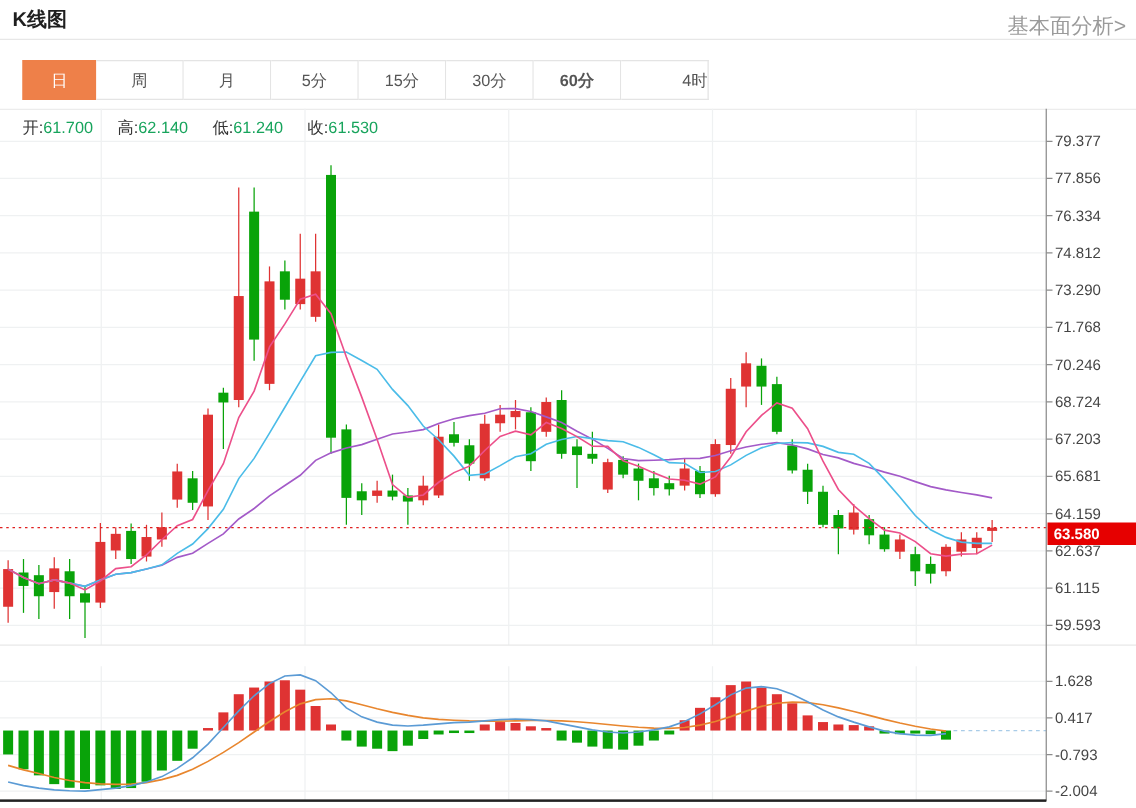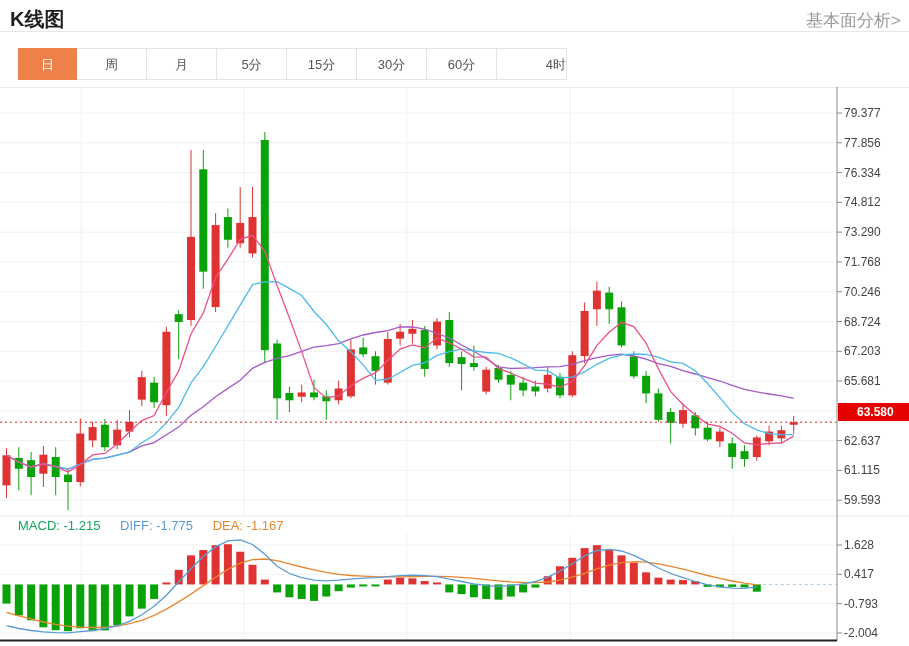--- a/index.html
+++ b/index.html
@@ -1,57 +1,57 @@
 <!DOCTYPE html>
 <html style="--tab-accent: #EE8049; --text-green: #17A45C; --ma5: #EC4F8A; --ma10: #4BBCE8; --ma20: #A35AC8; --diff: #5B9BD5; --dea: #E8862E; --badge: #E60000;"><head>
 <meta charset="utf-8">
 <style>
   html,body{margin:0;padding:0;background:#fff;}
   .page{position:relative;width:909px;height:646px;background:#fff;overflow:hidden;
         font-family:"Liberation Sans","DejaVu Sans",sans-serif;}
-  .page-title{position:absolute;left:10px;top:6px;font-size:20px;font-weight:bold;color:#1f1f1f;}
+  .page-title{position:absolute;left:10px;top:6px;font-size:16px;font-weight:bold;color:#1f1f1f;}
   .fund-link{position:absolute;right:8px;top:9px;font-size:17px;color:#9a9a9a;text-decoration:none;cursor:pointer;}
   .title-divider{position:absolute;left:0;top:31px;width:909px;height:1px;background:#e7e7e7;}
   .tabbar{position:absolute;left:18px;top:48px;display:flex;}
   .tab{height:32px;line-height:32px;text-align:center;font-size:13px;color:#555;background:#fff;
        border:1px solid #e4e4e4;border-left:none;box-sizing:border-box;cursor:pointer;}
   .tab:first-child{border-left:1px solid #e4e4e4;}
   .tab.active{background:var(--tab-accent,#EE8049);border-color:var(--tab-accent,#EE8049);color:#fff;}
   .tab-underline{position:absolute;left:0;top:87px;width:909px;height:1px;background:#ececec;}
   .info-row{position:absolute;left:18px;font-size:13px;white-space:nowrap;z-index:3;}
   .info-row .pair{margin-right:16px;}
   .lbl{color:#333;}
   .val-green{color:var(--text-green,#17A45C);}
   .ma5{color:var(--ma5,#EC4F8A);}
   .ma10{color:var(--ma10,#4BBCE8);}
   .ma20{color:var(--ma20,#A35AC8);}
   .diff{color:var(--diff,#5B9BD5);}
   .dea{color:var(--dea,#E8862E);}
   .macd-green{color:var(--text-green,#17A45C);}
   .chart-canvas{position:absolute;left:0;top:0;z-index:1;}
-  .price-badge{position:absolute;left:838px;top:403px;width:71px;height:18px;box-sizing:border-box;
+  .price-badge{position:absolute;left:838px;top:418px;width:71px;height:18px;box-sizing:border-box;
                background:var(--badge,#E60000);color:#fff;font-size:12px;font-weight:bold;
-               line-height:18px;padding-left:19px;z-index:4;}
+               line-height:18px;padding-left:5px;z-index:4;}
 </style>
 </head>
 <body>
 
 <div class="page">
   <div class="page-title">K线图</div>
   <a class="fund-link">基本面分析&gt;</a>
   <div class="title-divider"></div>
 
   <div class="tabbar" id="tabbar">
       <div class="tab active" style="width: 59px;">日</div>
       <div class="tab" style="width: 70px;">周</div>
       <div class="tab" style="width: 70px;">月</div>
       <div class="tab" style="width: 70px;">5分</div>
       <div class="tab" style="width: 70px;">15分</div>
       <div class="tab" style="width: 70px;">30分</div>
-      <div class="tab" style="width: 70px;">60分</div>
+      <div class="tab" style="width: 70px; font-weight: bold;">60分</div>
       <div class="tab" style="width: 70px; text-align: right;">4时</div>
     </div>
   <div class="tab-underline"></div>
 
   <svg id="chart-svg" class="chart-canvas" width="909" height="646">
       <line x1="0" y1="113" x2="837" y2="113" stroke="#EFF1F2" stroke-width="1"></line>
       <line x1="0" y1="142.76923076923077" x2="837" y2="142.76923076923077" stroke="#EFF1F2" stroke-width="1"></line>
       <line x1="0" y1="172.55803368229385" x2="837" y2="172.55803368229385" stroke="#EFF1F2" stroke-width="1"></line>
       <line x1="0" y1="202.34683659535722" x2="837" y2="202.34683659535722" stroke="#EFF1F2" stroke-width="1"></line>
       <line x1="0" y1="232.1356395084203" x2="837" y2="232.1356395084203" stroke="#EFF1F2" stroke-width="1"></line>
@@ -443,22 +443,23 @@
       <line x1="837" y1="545" x2="842" y2="545" stroke="#8C8C8C" stroke-width="1"></line>
       <text x="844" y="549" font-size="12" fill="#444444" font-family="Liberation Sans, sans-serif">1.628</text>
       <line x1="837" y1="574.3333333333334" x2="842" y2="574.3333333333334" stroke="#8C8C8C" stroke-width="1"></line>
       <text x="844" y="578.3333333333334" font-size="12" fill="#444444" font-family="Liberation Sans, sans-serif">0.417</text>
       <line x1="837" y1="603.6424442609414" x2="842" y2="603.6424442609414" stroke="#8C8C8C" stroke-width="1"></line>
       <text x="844" y="607.6424442609414" font-size="12" fill="#444444" font-family="Liberation Sans, sans-serif">-0.793</text>
       <line x1="837" y1="632.9757775942747" x2="842" y2="632.9757775942747" stroke="#8C8C8C" stroke-width="1"></line>
       <text x="844" y="636.9757775942747" font-size="12" fill="#444444" font-family="Liberation Sans, sans-serif">-2.004</text>
     </svg>
 
-
-
-  <div class="info-row" style="top:518px;">
-    <span class="pair macd-green"><span>MACD:</span> <span>-1.215</span></span>
-    <span class="pair diff"><span>DIFF:</span> <span>-1.775</span></span>
-    <span class="pair dea"><span>DEA:</span> <span>-1.167</span></span>
+  <div class="info-row" style="top:93px;">
+    <span class="pair"><span class="lbl">开:</span><span class="val-green">61.700</span></span>
+    <span class="pair"><span class="lbl">高:</span><span class="val-green">62.140</span></span>
+    <span class="pair"><span class="lbl">低:</span><span class="val-green">61.240</span></span>
+    <span class="pair"><span class="lbl">收:</span><span class="val-green">61.530</span></span>
   </div>
+
+
 
   <div class="price-badge">63.580</div>
 </div>
 
 </body></html>

